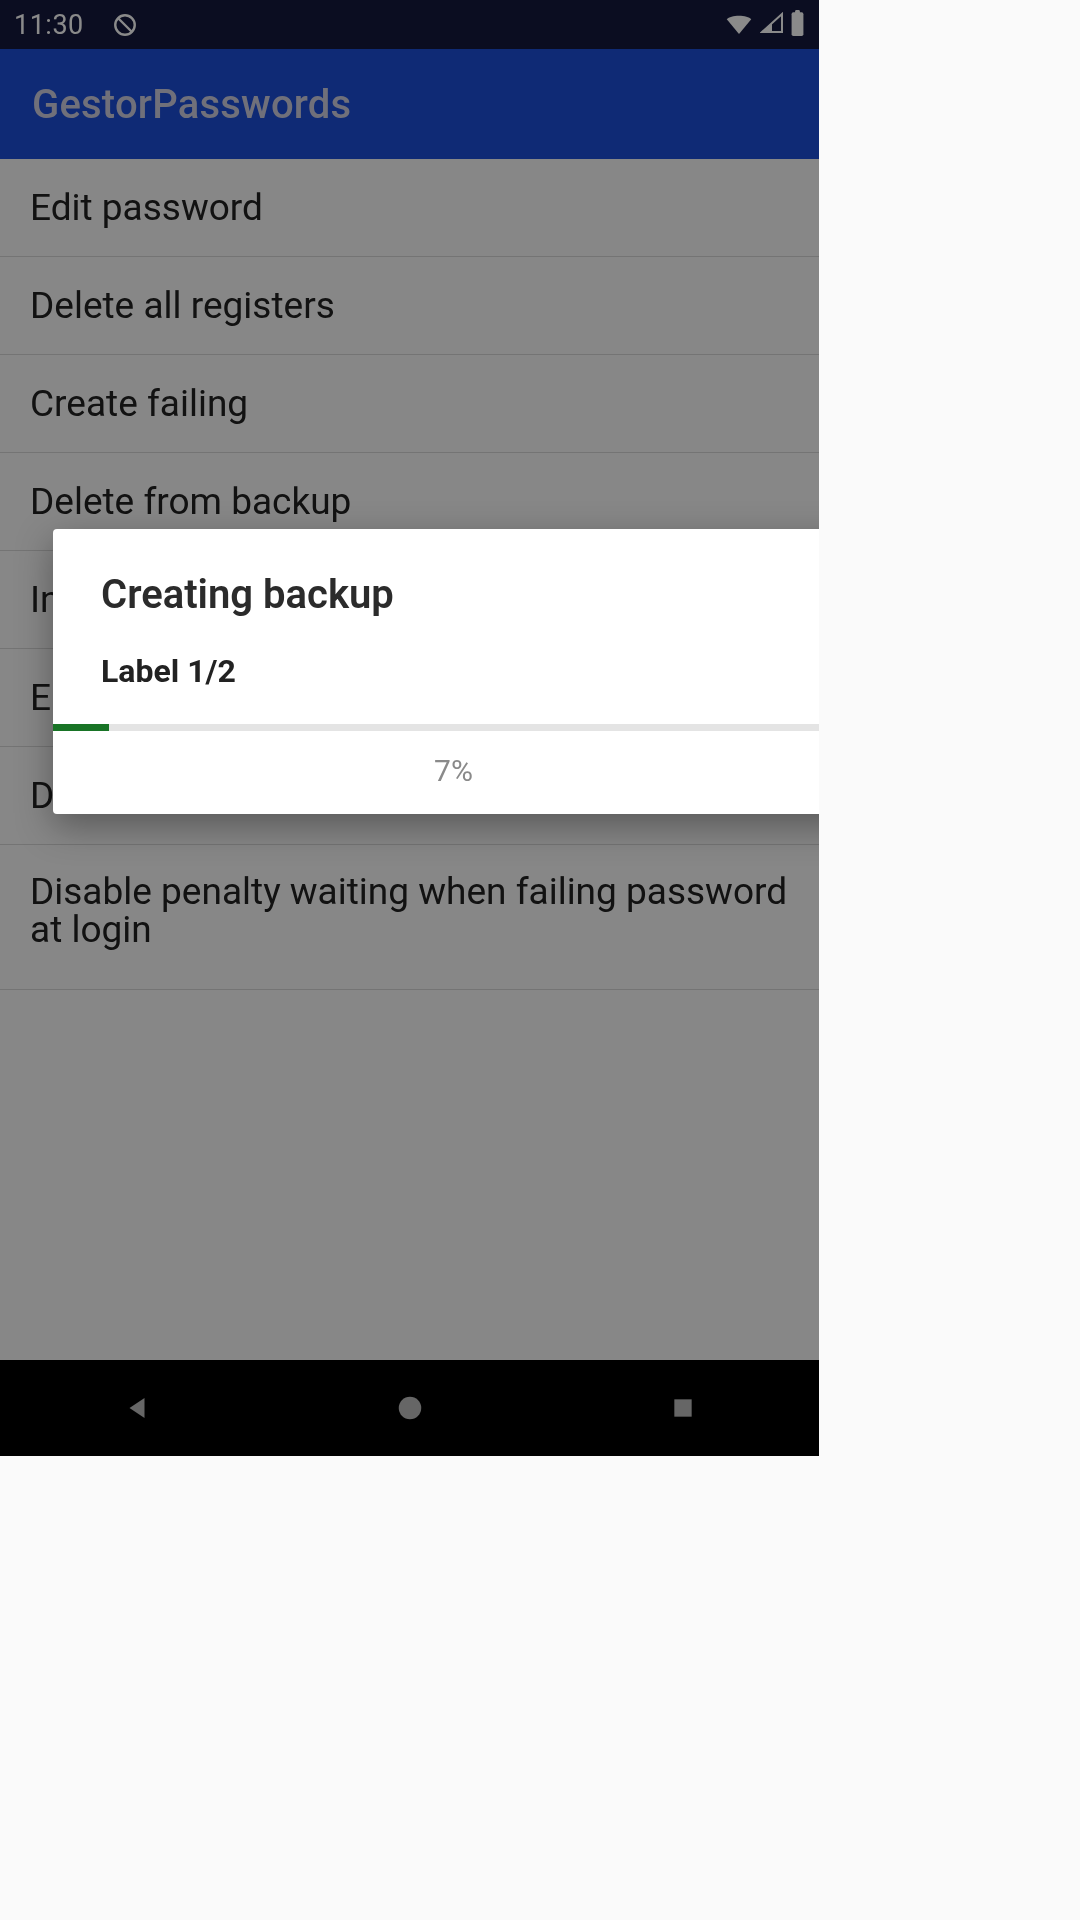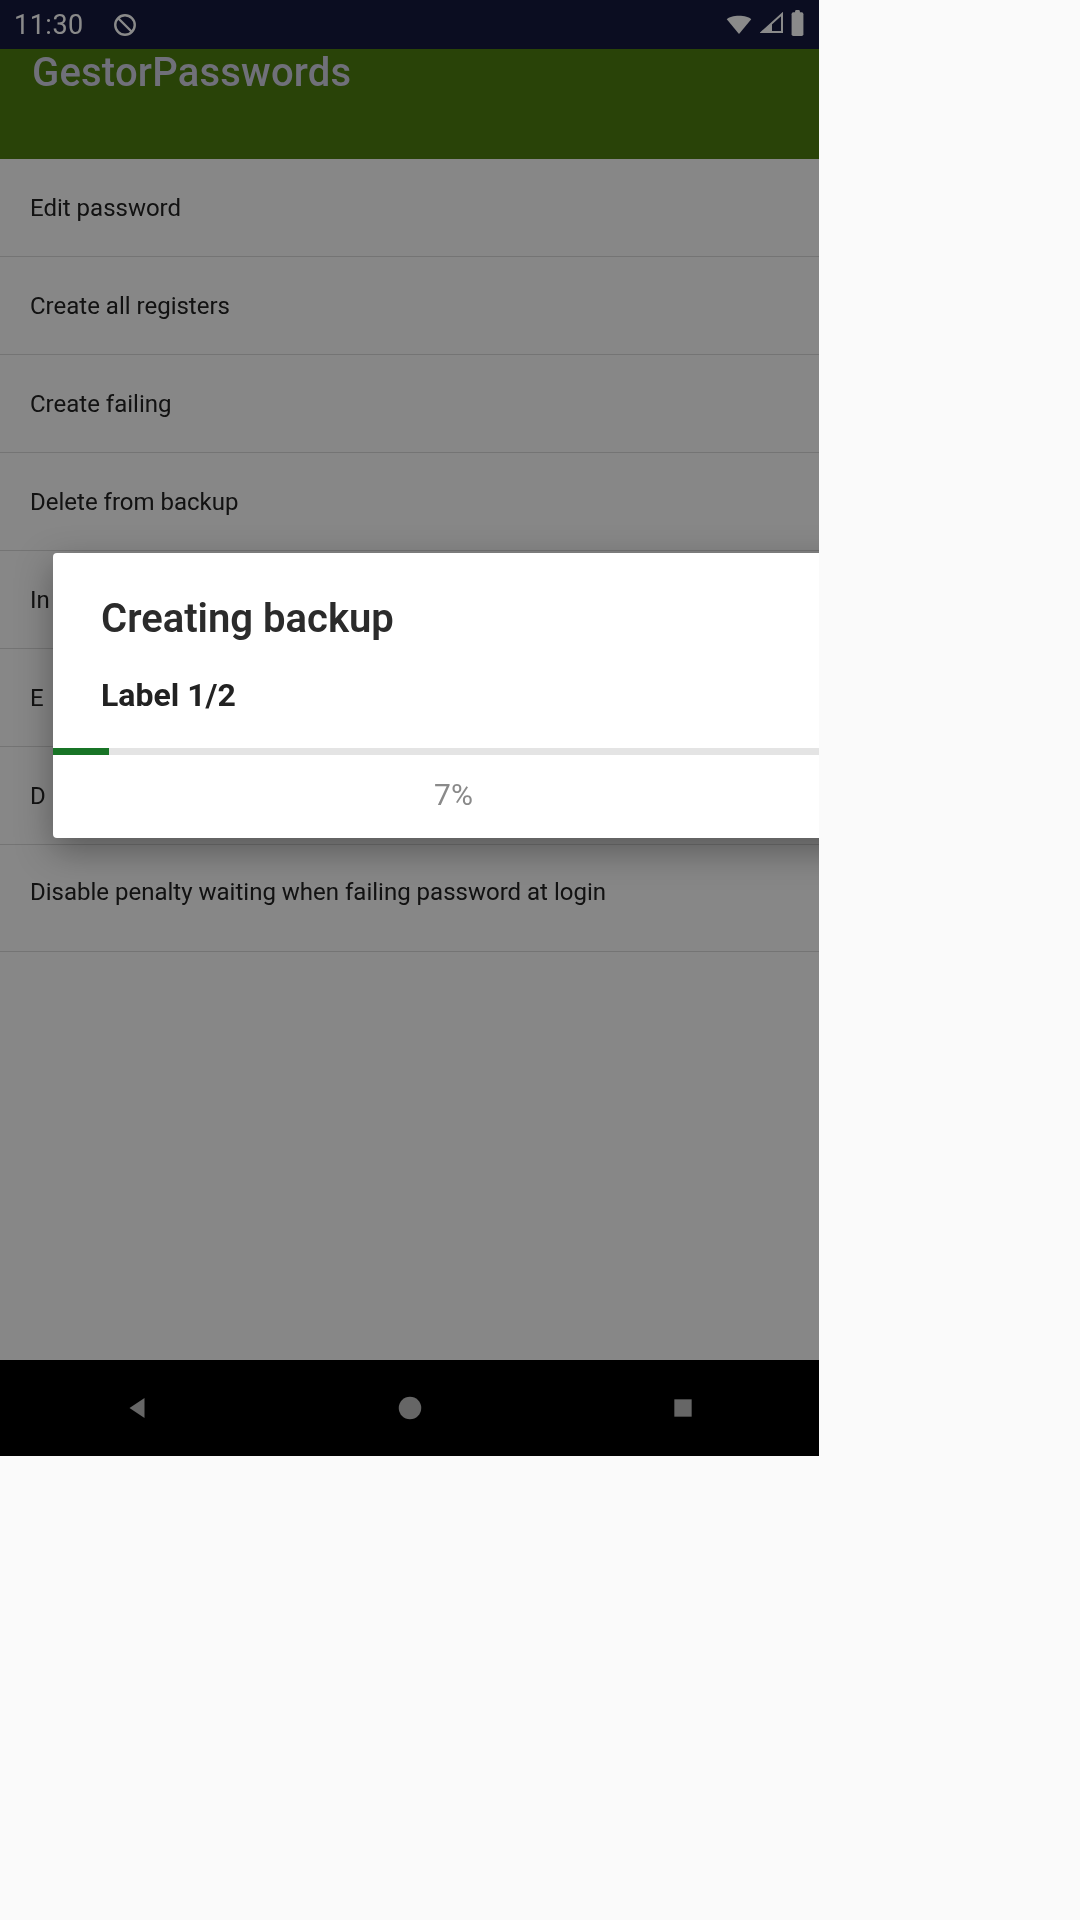--- a/index.html
+++ b/index.html
@@ -35,23 +35,23 @@
       letter-spacing: 0.5px;
     }
     .status-dnd-icon svg { display:block; }
     .status-right {
       display: flex;
       align-items: center;
       gap: 6px;
     }
     .app-bar {
       height: 110px;
-      background: #4d7c0f;
-      display: flex;
-      align-items: flex-start;
+      background: #1d4ed8;
+      display: flex;
+      align-items: center;
       padding: 0 32px;
     }
     .app-title {
       font-size: 40px;
       font-weight: 500;
       color: #cfd0e2;
       letter-spacing: 0.2px;
     }
     .content-area {
       position: absolute;
@@ -59,41 +59,41 @@
       left: 0;
       right: 0;
       bottom: 96px;
       background: #fafafa;
     }
     .list-item {
       height: 98px;
       display: flex;
       align-items: center;
       padding: 0 30px;
-      font-size: 24px;
+      font-size: 37px;
       color: #222;
       border-bottom: 1px solid #d6d6d6;
     }
     .list-item.multi {
       height: auto;
       padding-top: 28px;
       padding-bottom: 40px;
       line-height: 38px;
     }
     .dim-overlay {
       position: absolute;
       inset: 0;
       background: rgba(0,0,0,0.46);
       z-index: 10;
     }
     .dialog {
       position: absolute;
       left: 53px;
       width: 801px;
-      top: 553px;
+      top: 529px;
       background: #fff;
       border-radius: 4px;
       z-index: 20;
       box-shadow: 0 12px 36px rgba(0,0,0,0.35);
       overflow: hidden;
     }
     .dialog-title {
       font-size: 40px;
       font-weight: 600;
       color: #2b2b2b;
@@ -174,21 +174,21 @@
     </span>
   </div>
 </div>
 
 <div class="app-bar">
   <span class="app-title">GestorPasswords</span>
 </div>
 
 <div class="content-area">
   <div class="list-item">Edit password</div>
-  <div class="list-item">Create all registers</div>
+  <div class="list-item">Delete all registers</div>
   <div class="list-item">Create failing</div>
   <div class="list-item">Delete from backup</div>
   <div class="list-item">In</div>
   <div class="list-item">E</div>
   <div class="list-item">D</div>
   <div class="list-item multi">Disable penalty waiting when failing password at login</div>
 </div>
 
 <div class="dim-overlay"></div>
 

